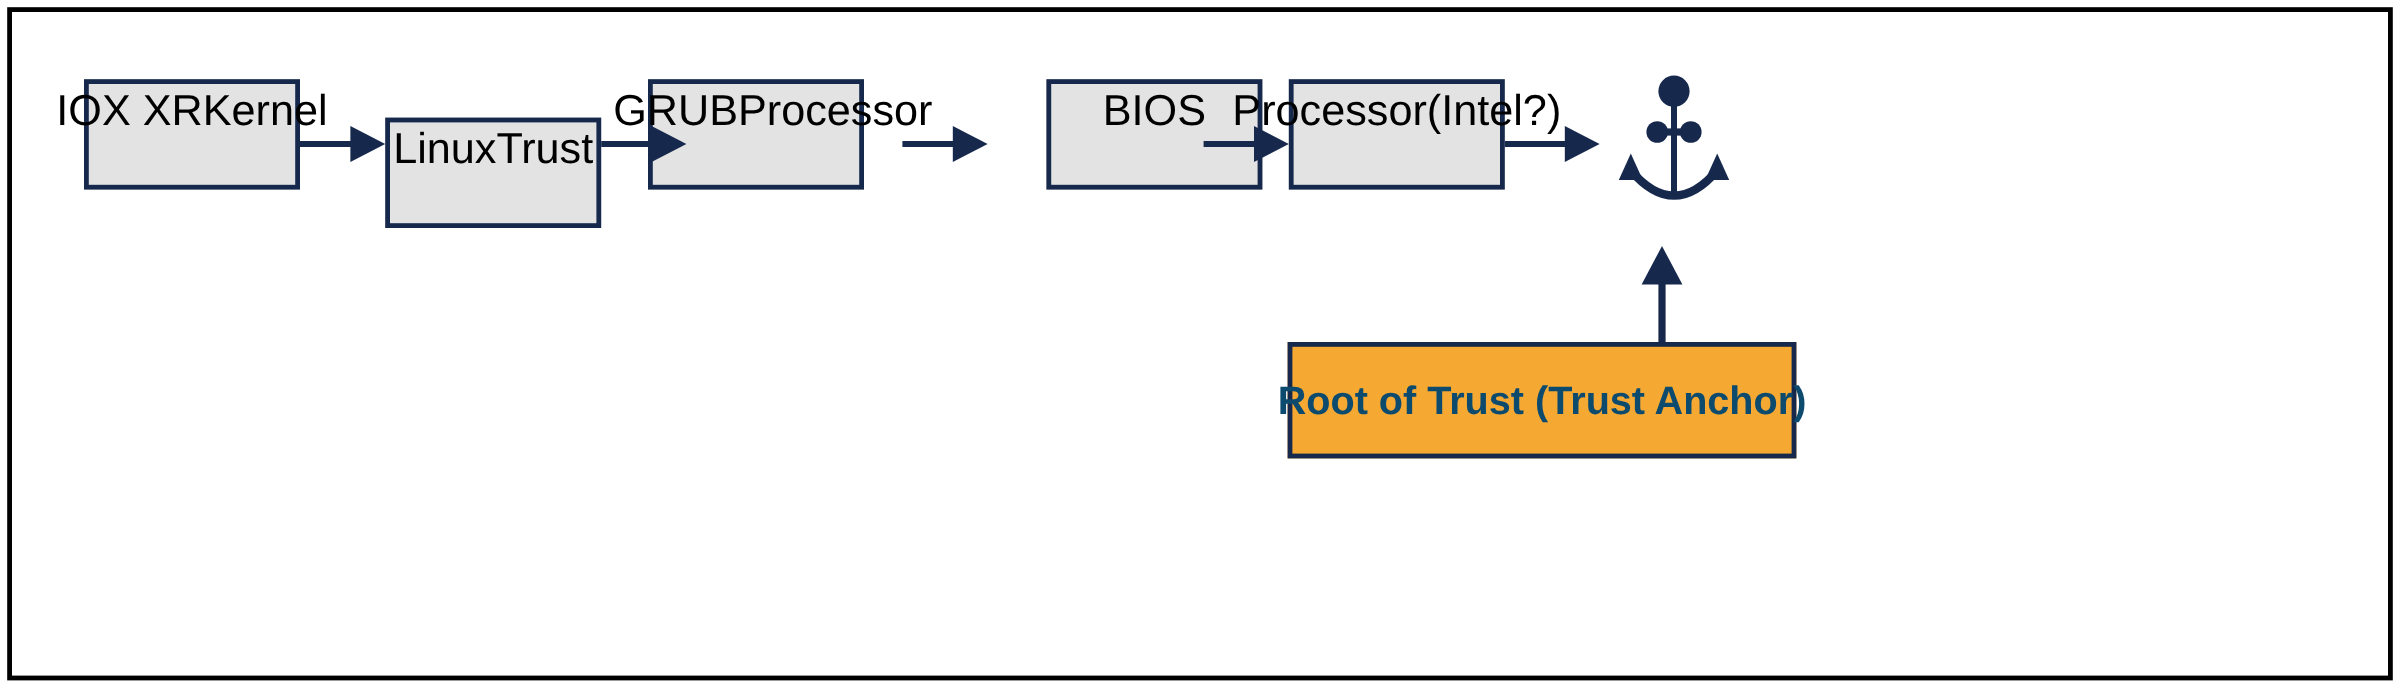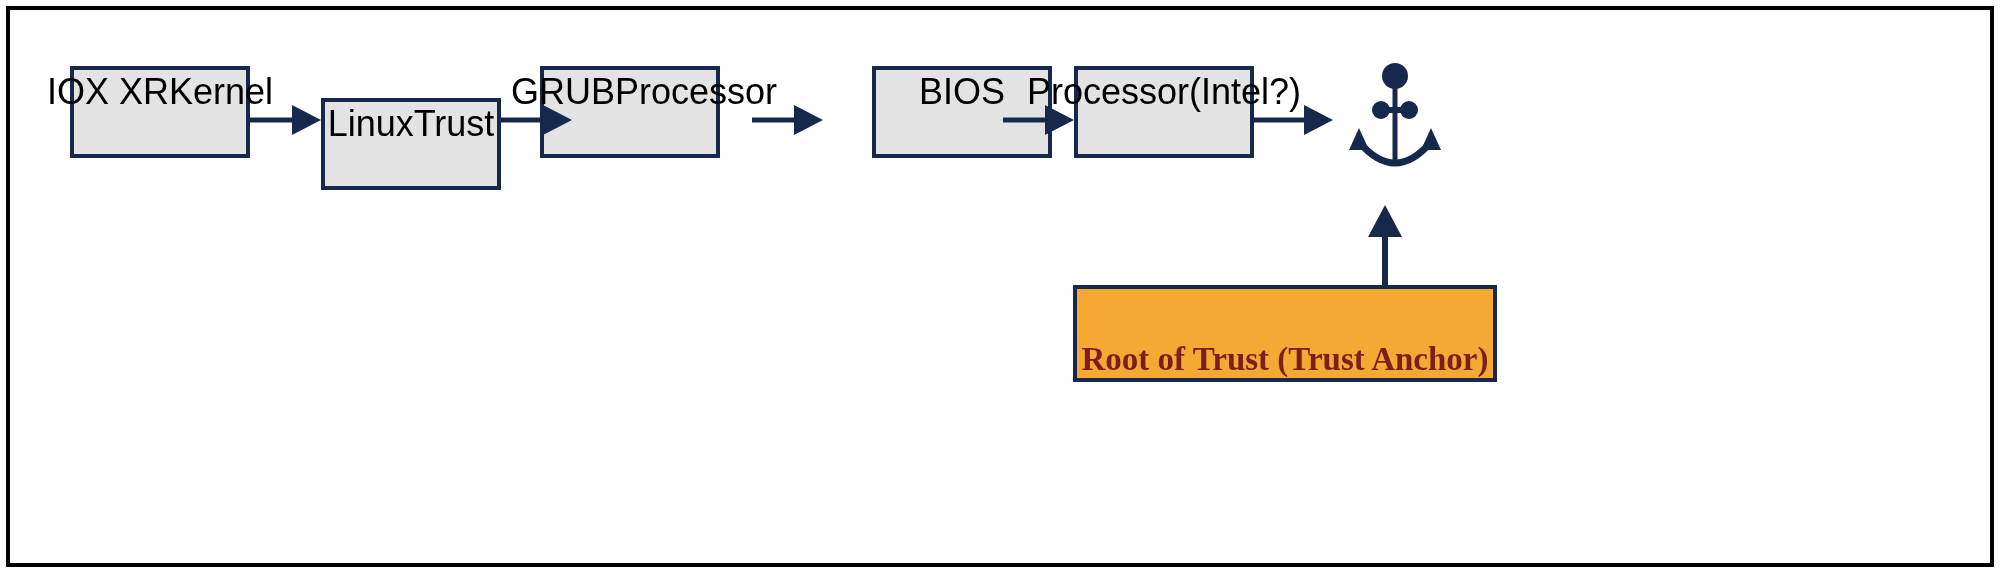--- a/index.html
+++ b/index.html
@@ -46,26 +46,26 @@
   .chain-box .line2 {
     display: block;
   }
   
   .rot-box {
     position: absolute;
     background: #f5a932;
     border: 4px solid #16294c;
     box-sizing: border-box;
     display: flex;
-    align-items: flex-end;
+    align-items: center;
     justify-content: center;
-    color: #7f1d1d;
+    color: #0c4a6e;
     font-size: 33px;
     font-weight: bold;
-    font-family: Liberation Serif, serif;
+    font-family: Liberation Sans, sans-serif;
     white-space: nowrap;
   }
   .connector-svg, .anchor-svg, .uparrow-svg {
     position: absolute;
     overflow: visible;
   }
 </style>
 </head>
 <body>
 

